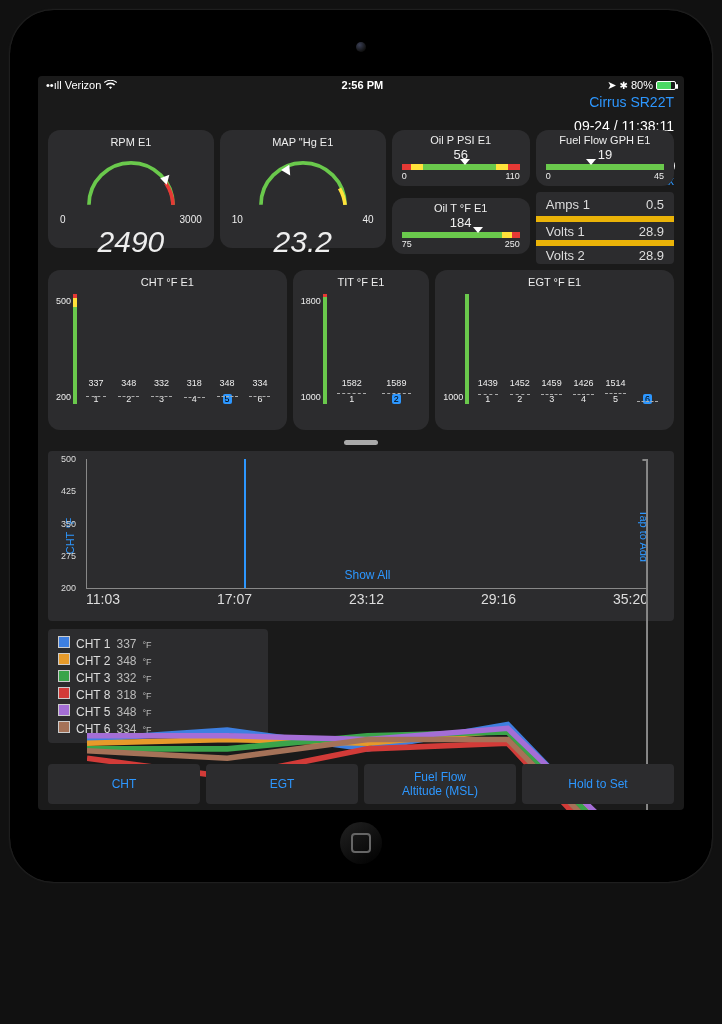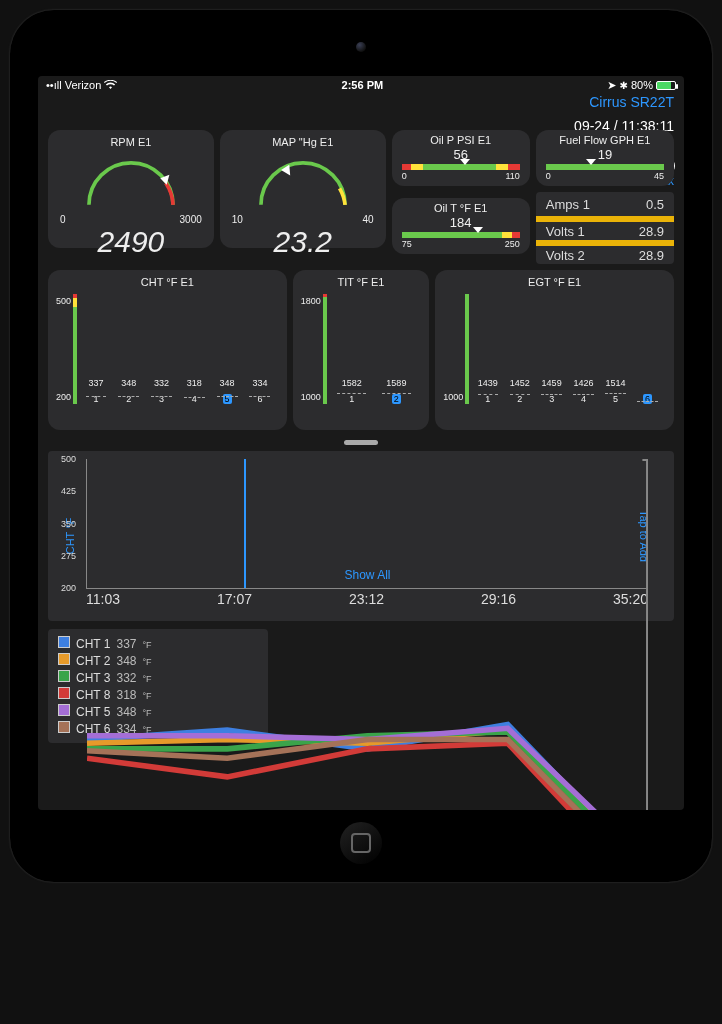--- a/index.html
+++ b/index.html
@@ -485,16 +485,22 @@
           <span class="unit" style="color: rgb(187, 187, 187);">°F</span>
         </div>
         <div class="legend-row">
           <span class="swatch" style="background: rgb(165, 114, 88);"></span>
           <span>CHT 6</span>
           <span style="color: rgb(187, 187, 187);">334</span>
           <span class="unit" style="color: rgb(187, 187, 187);">°F</span>
         </div>
       </div>
 
+    <div class="btn-row">
+      <div class="btn">CHT</div>
+      <div class="btn">EGT</div>
+      <div class="btn" id="btn3">Fuel Flow<br>Altitude (MSL)</div>
+      <div class="btn">Hold to Set</div>
+    </div>
 
   </div>
   <div class="home-btn"></div>
 </div>
 
 </body></html>

